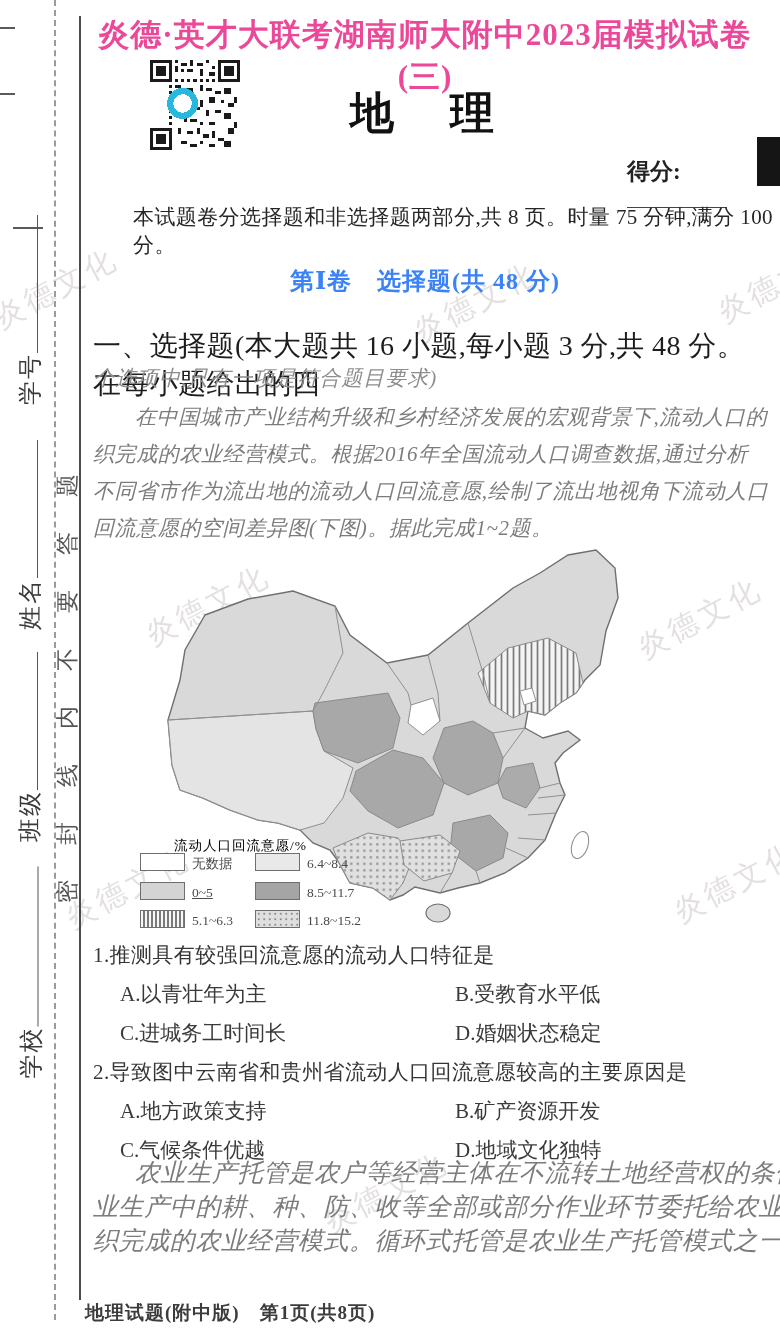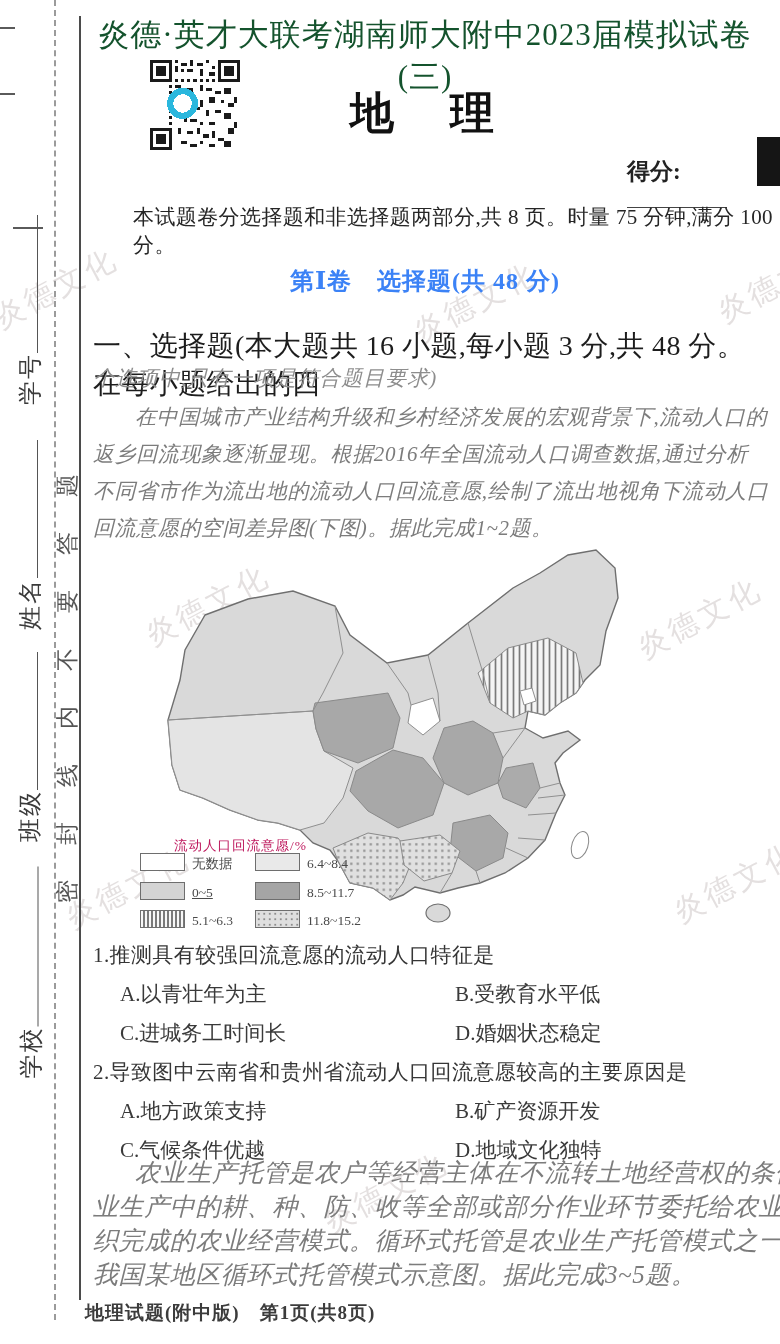--- a/index.html
+++ b/index.html
@@ -10,21 +10,21 @@
   .tick{position:absolute;background:#5a5a5a;}
   .v-dashed{position:absolute;left:54px;top:0;height:1320px;border-left:2px dashed #9b9b9b;}
   .v-solid{position:absolute;left:79px;top:16px;height:1284px;border-left:2px solid #4b4b4b;}
   .side-field{position:absolute;height:30px;line-height:30px;font-size:24px;color:#3a3a3a;
               letter-spacing:2px;transform:rotate(-90deg);white-space:nowrap;text-align:left;}
   .side-field .fill-line{display:inline-block;border-bottom:1.6px solid #555;height:18px;vertical-align:baseline;}
   .seal-text{position:absolute;width:470px;height:30px;line-height:30px;font-size:23px;color:#555;
              letter-spacing:35px;transform:rotate(-90deg);white-space:nowrap;}
   
   .exam-title{position:absolute;left:85px;top:14px;width:680px;text-align:center;
-              font-size:31px;font-weight:normal;color:#14532d;letter-spacing:1px;}
+              font-size:31px;font-weight:bold;color:#ec4899;letter-spacing:1px;}
   .subject{position:absolute;left:85px;top:84px;width:680px;text-align:center;
            font-size:44px;font-weight:bold;color:#111;letter-spacing:6px;}
   .score{position:absolute;left:627px;top:156px;font-size:23px;color:#222;font-weight:600;}
   .score .score-line{display:inline-block;width:100px;border-bottom:1.6px solid #444;height:20px;}
   .corner-mark{position:absolute;left:757px;top:137px;width:23px;height:49px;background:#151515;}
   
   .intro{position:absolute;left:133px;top:203px;font-size:21px;color:#262626;letter-spacing:0.4px;}
   .section-title{position:absolute;left:85px;top:265px;width:680px;text-align:center;
                  font-size:24px;font-weight:bold;color:#3b82f6;letter-spacing:1px;}
   .big-q-head{position:absolute;left:93px;top:327px;width:665px;font-size:28px;
@@ -37,21 +37,21 @@
   .passage .indent{padding-left:42px;}
   .passage2 .pline{height:34px;line-height:34px;}
   .qblock{position:absolute;font-size:21px;color:#363636;letter-spacing:0.4px;white-space:nowrap;}
   .opt-a{position:absolute;left:120px;font-size:21px;color:#3a3a3a;white-space:nowrap;}
   .opt-b{position:absolute;left:455px;font-size:21px;color:#3a3a3a;white-space:nowrap;}
   .footer{position:absolute;left:85px;top:1300px;width:680px;text-align:left;
           font-size:19px;font-weight:600;color:#3c3c3c;letter-spacing:1px;}
   
   .map-wrap{position:absolute;left:128px;top:543px;width:565px;height:395px;}
   .legend{position:absolute;left:138px;top:838px;width:250px;font-size:13.5px;color:#4a4a4a;}
-  .legend-title{margin-left:36px;height:16px;line-height:16px;letter-spacing:1px;color:#be185d;}
+  .legend-title{margin-left:36px;height:16px;line-height:16px;letter-spacing:1px;color:#000000;}
   .legend-row{position:absolute;height:19px;line-height:19px;}
   .sw{position:absolute;width:45px;height:18px;border:1.2px solid #6e6e6e;box-sizing:border-box;background:#fff;}
   .sw-none{background:#ffffff;}
   .sw-light{background:#d4d4d4;}
   .sw-stripes{background:repeating-linear-gradient(90deg,#f7f7f7 0 2.5px,#7a7a7a 2.5px 4px);}
   .sw-pale{background:#e9e9e9;}
   .sw-dark{background:#a5a5a5;}
   .sw-dots{background-color:#dfdfdf;background-image:radial-gradient(#8d8d8d 1.1px,transparent 1.2px);
            background-size:5.5px 5.5px;}
   .sw-label{position:absolute;white-space:nowrap;color:#4a4a4a;}
@@ -183,21 +183,21 @@
   </div>
   <div class="corner-mark"></div>
 
   <div class="intro">本试题卷分选择题和非选择题两部分,共 8 页。时量 75 分钟,满分 100 分。</div>
   <div class="section-title">第Ⅰ卷　选择题(共 48 分)</div>
   <div class="big-q-head">一、选择题(本大题共 16 小题,每小题 3 分,共 48 分。在每小题给出的四</div>
   <div class="big-q-head2">个选项中,只有一项是符合题目要求)</div>
 
   <div class="passage" style="top:399px;">
     <div class="pline indent">在中国城市产业结构升级和乡村经济发展的宏观背景下,流动人口的</div>
-    <div class="pline">返乡回流现象逐渐显现。根据2016年全国流动人口调查数据,通过分析</div>
+    <div class="pline">织完成的农业经营模式。根据2016年全国流动人口调查数据,通过分析</div>
     <div class="pline">不同省市作为流出地的流动人口回流意愿,绘制了流出地视角下流动人口</div>
     <div class="pline">回流意愿的空间差异图(下图)。据此完成1~2题。</div>
   </div>
 
   <div class="map-wrap">
     <svg width="565" height="395" viewBox="0 0 565 395">
       <defs>
         <pattern id="hatch" width="6" height="6" patternUnits="userSpaceOnUse">
           <rect width="6" height="6" fill="#f4f4f4"></rect>
           <line x1="1.5" y1="0" x2="1.5" y2="6" stroke="#7a7a7a" stroke-width="1.7"></line>
@@ -285,18 +285,17 @@
   <div class="qblock" style="left:93px;top:1058px;">2.导致图中云南省和贵州省流动人口回流意愿较高的主要原因是</div>
   <div class="opt-a" style="top:1097px;">A.地方政策支持</div>
   <div class="opt-b" style="top:1097px;">B.矿产资源开发</div>
   <div class="opt-a" style="top:1136px;">C.气候条件优越</div>
   <div class="opt-b" style="top:1136px;">D.地域文化独特</div>
 
   <div class="passage passage2" style="top:1156px;font-size:25px;">
     <div class="pline indent">农业生产托管是农户等经营主体在不流转土地经营权的条件下,将农</div>
     <div class="pline">业生产中的耕、种、防、收等全部或部分作业环节委托给农业生产性服务组</div>
     <div class="pline">织完成的农业经营模式。循环式托管是农业生产托管模式之一。下图为</div>
-    <div class="pline">我国某地区循环式托管模式示意图。据此完成3~5题。</div>
   </div>
 
   <div class="footer">地理试题(附中版)　第1页(共8页)</div>
 
 </div>
 
 </body></html>

